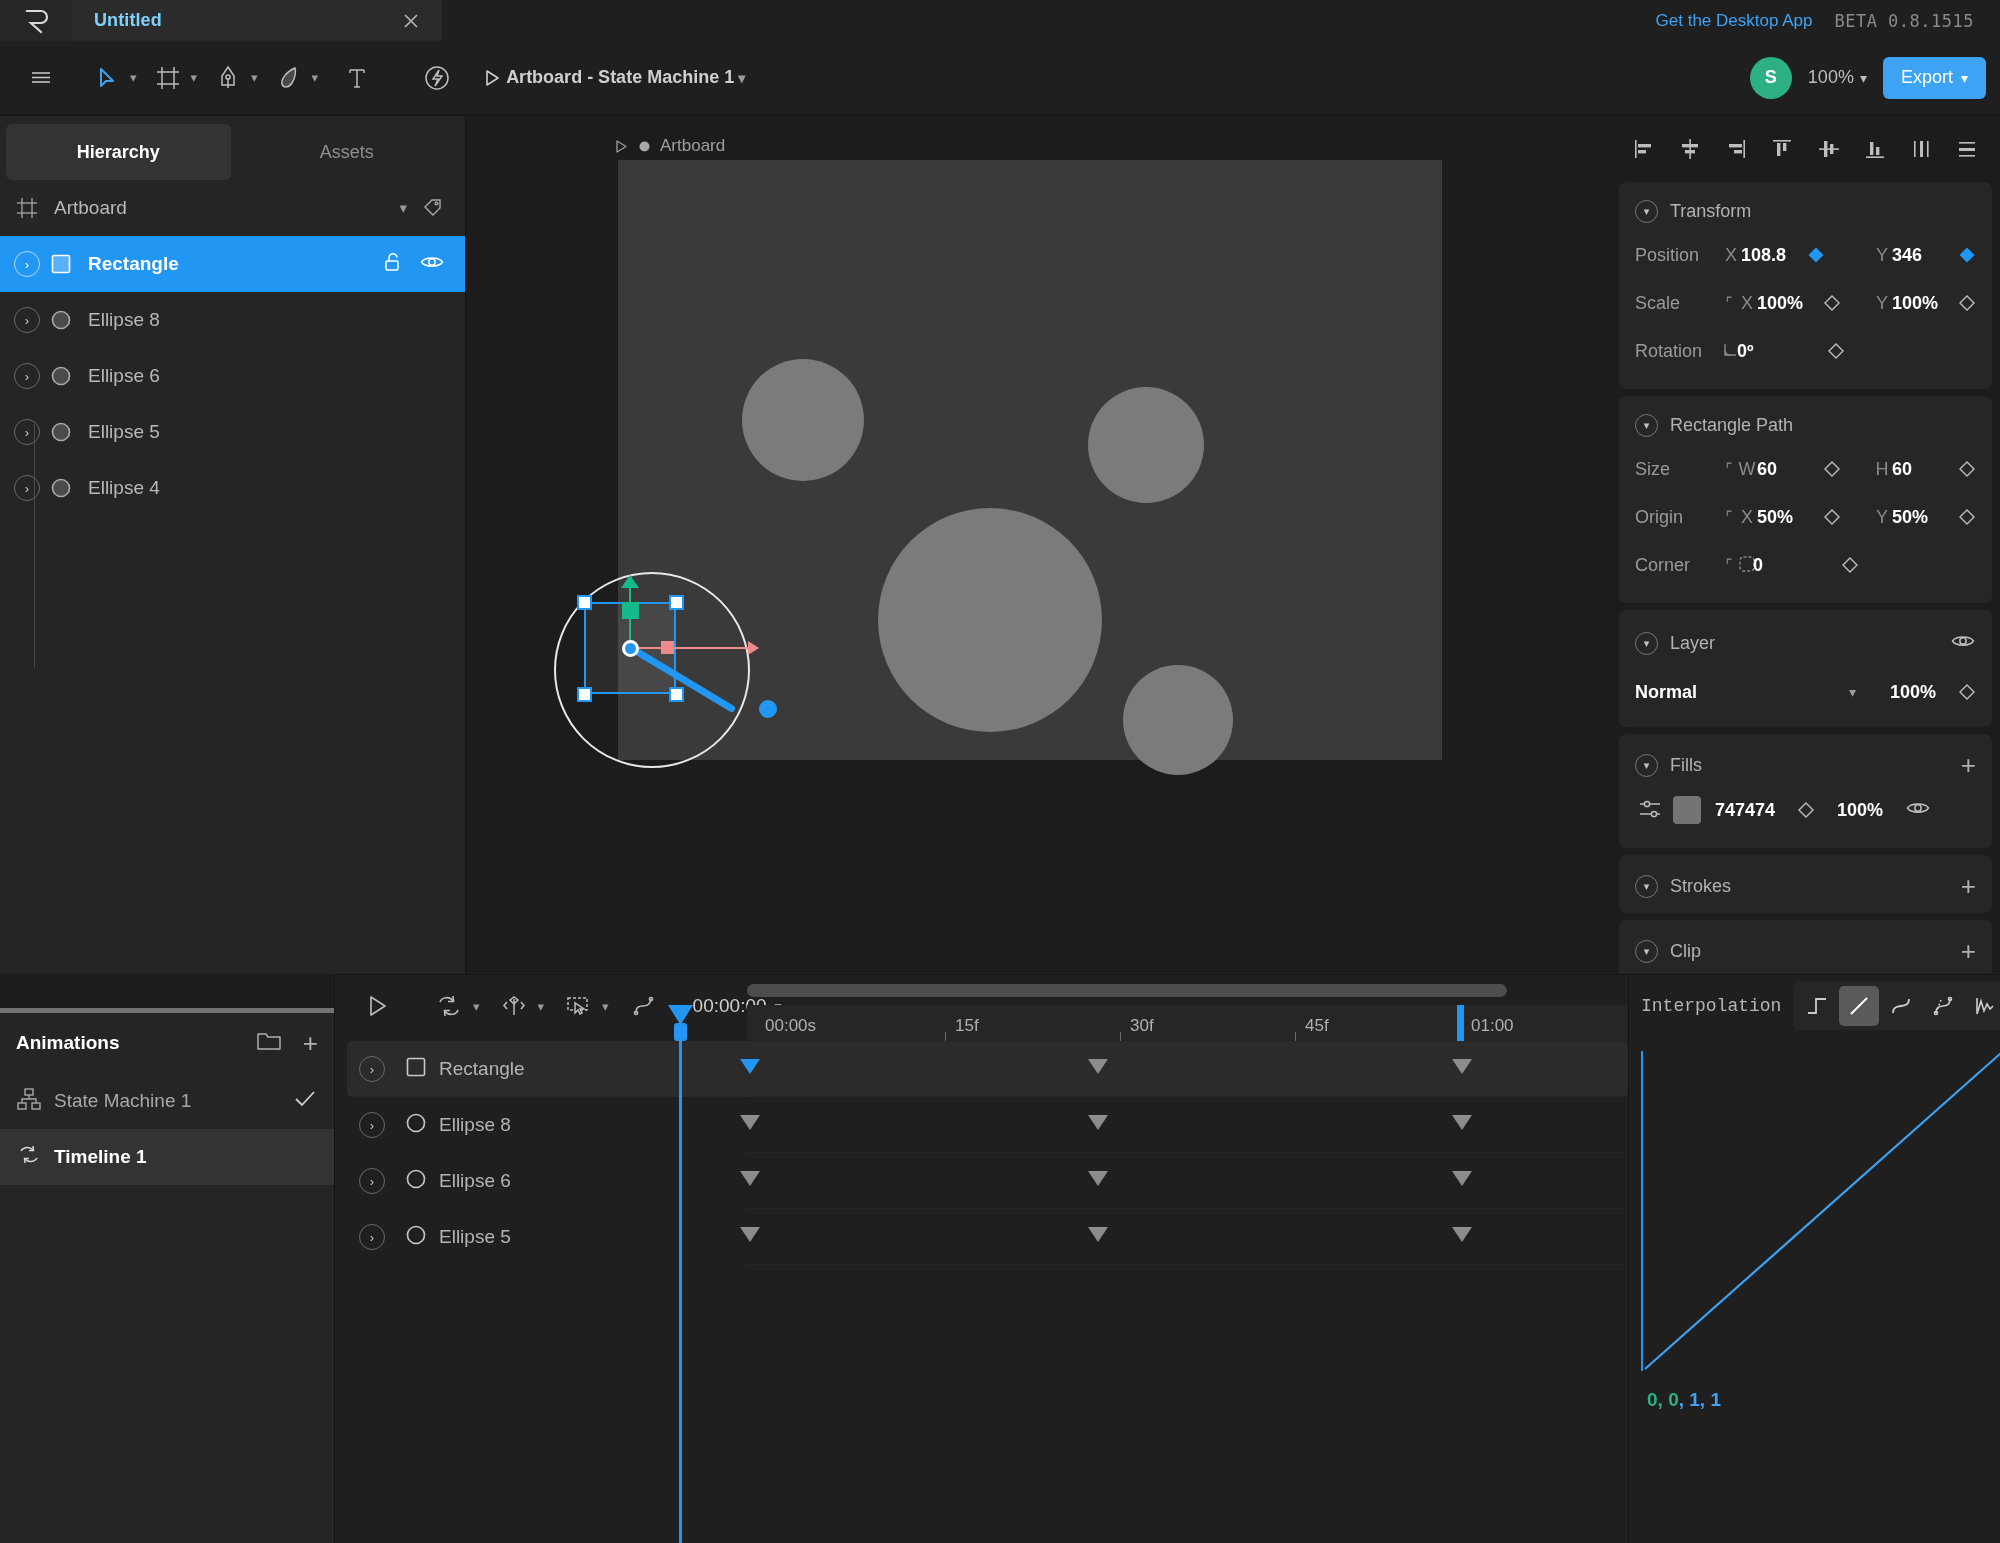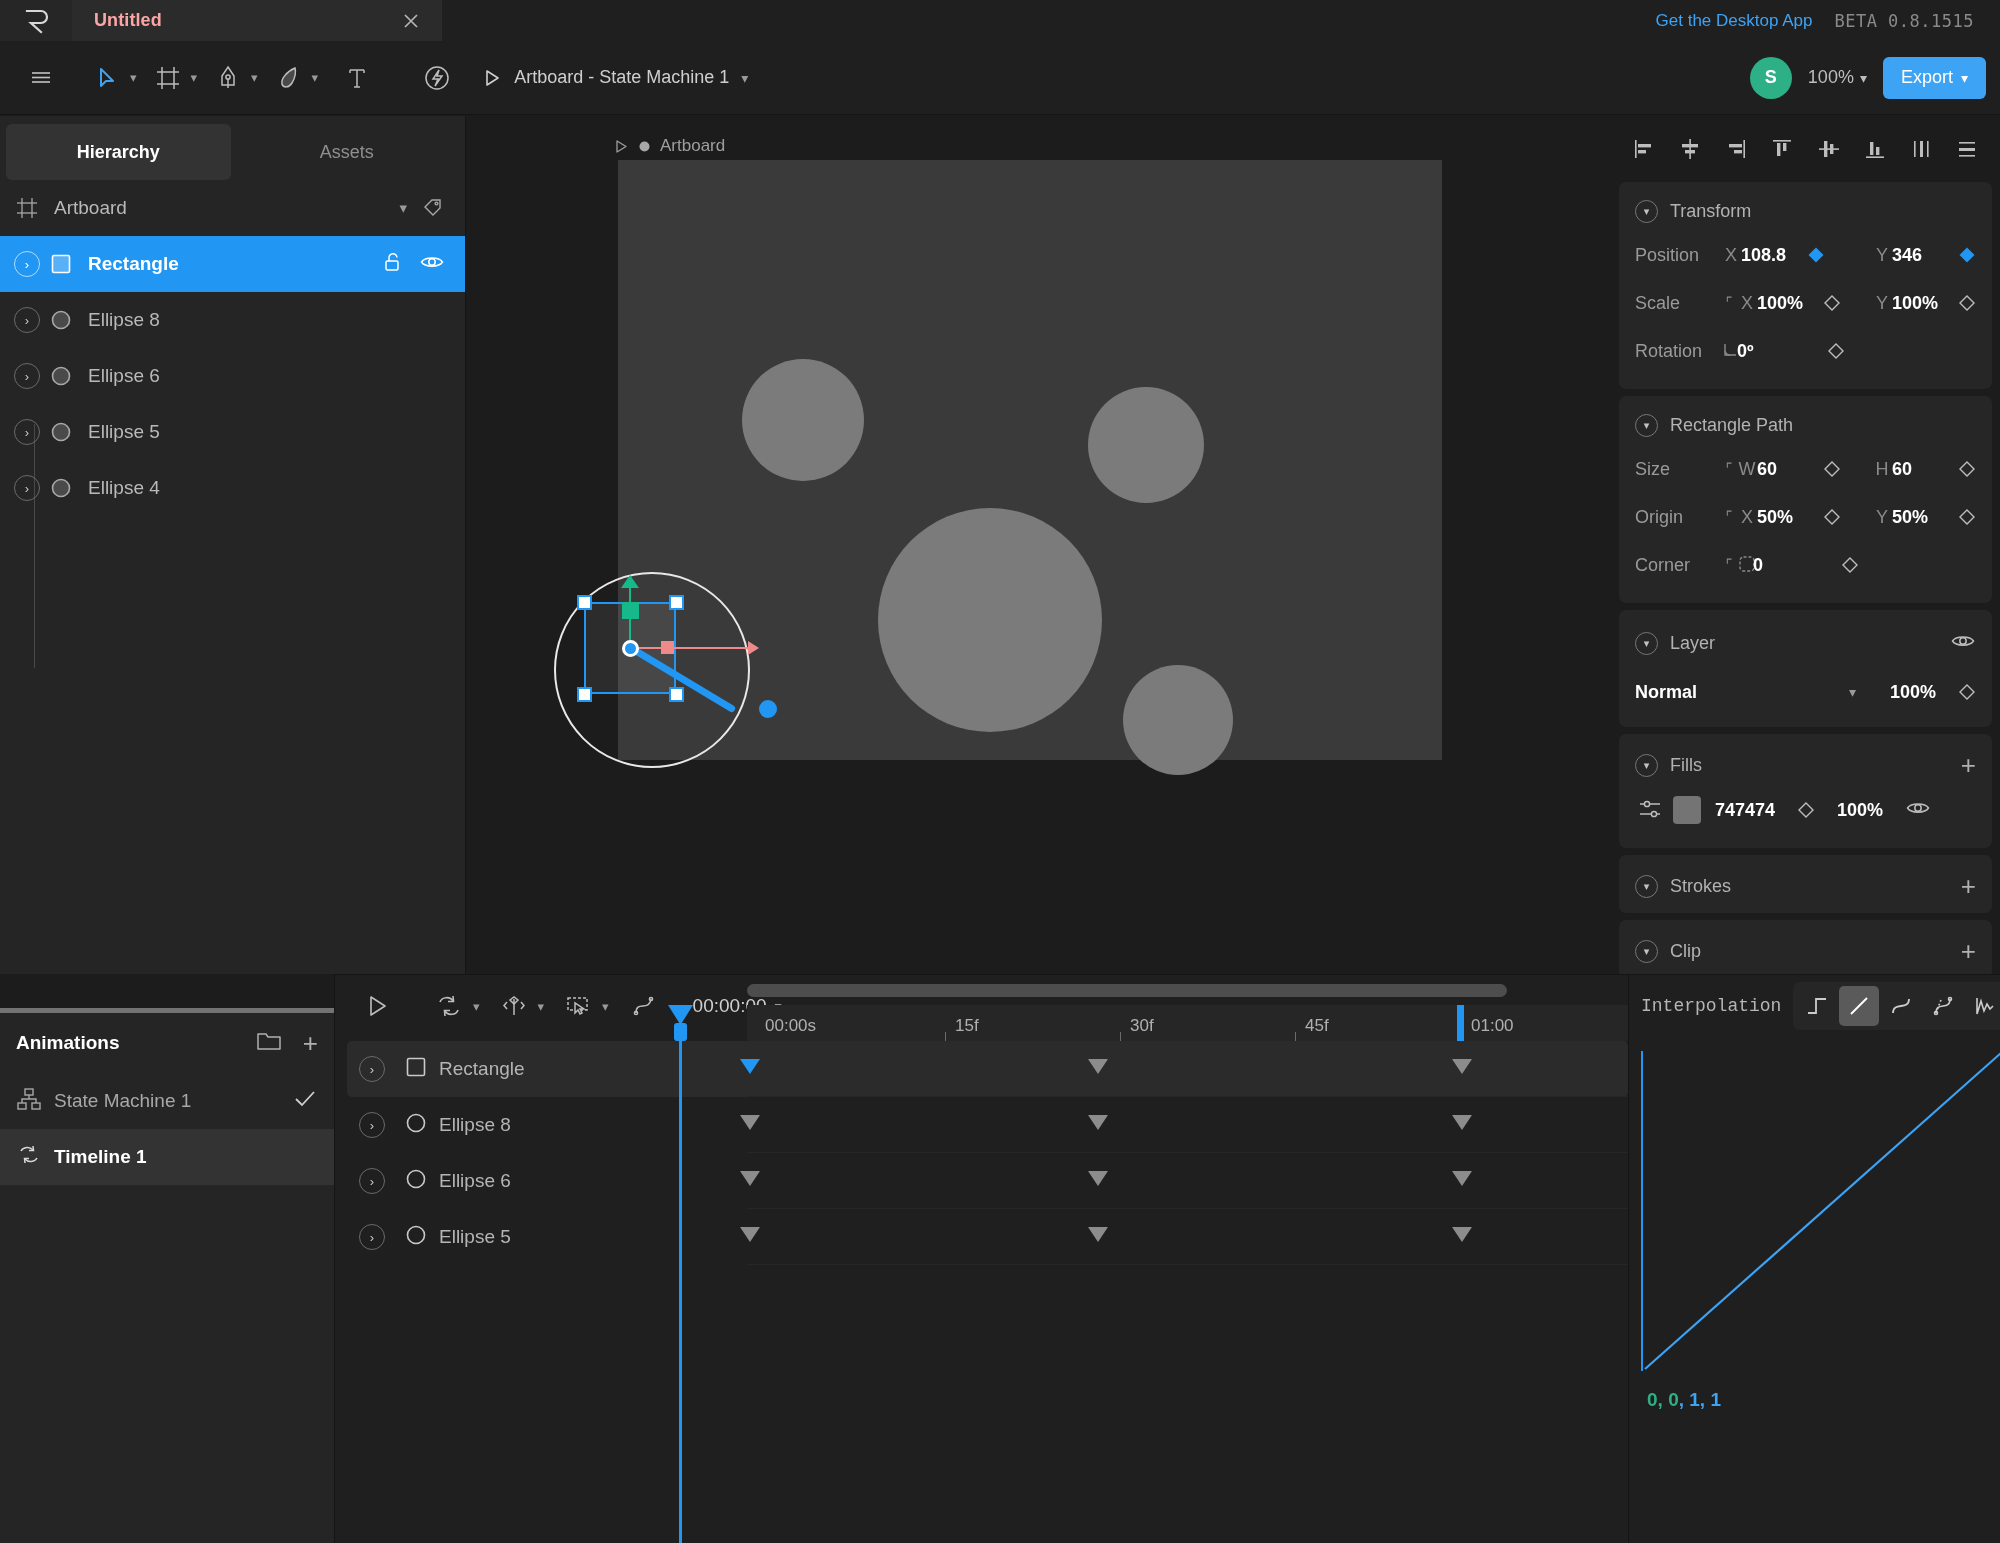--- a/index.html
+++ b/index.html
@@ -19,21 +19,21 @@
   }
   .logo-box {
     width: 72px; height: 41px; background: #262626;
     display: flex; align-items: center; justify-content: center;
   }
   .tab {
     width: 370px; height: 41px; background: #2b2b2b;
     display: flex; align-items: center; padding: 0 22px;
     position: relative;
   }
-  .tab-title { font-size: 18px; color: #fca5a5; font-weight: 700; letter-spacing: .1px; }
+  .tab-title { font-size: 18px; color: #7dd3fc; font-weight: 700; letter-spacing: .1px; }
   .tab-close {
     position: absolute; right: 20px; top: 50%; transform: translateY(-50%);
     width: 22px; height: 22px; display: flex; align-items: center; justify-content: center;
     color: #b0b0b0; cursor: pointer;
   }
   .titlebar-right {
     margin-left: auto; display: flex; align-items: center; gap: 22px;
     padding-right: 26px;
   }
   .desktop-link { color: #3da3f5; font-size: 17px; cursor: pointer; }
@@ -44,22 +44,22 @@
     position: absolute; left: 0; top: 41px; width: 2000px; height: 74px;
     background: #1f1f1f; display: flex; align-items: center;
     border-bottom: 1px solid #151515;
   }
   .tool-btn {
     height: 50px; min-width: 42px; display: flex; align-items: center;
     justify-content: center; cursor: pointer; color: #bdbdbd;
   }
   .tool-caret { font-size: 13px; color: #9a9a9a; margin-left: 2px; margin-right: 10px; cursor: pointer; }
   .artboard-sel {
-    display: flex; align-items: center; gap: 12px; margin-left: 22px;
-    font-size: 18px; color: #cfcfcf; cursor: pointer;
+    display: flex; align-items: center; gap: 4px; margin-left: 22px;
+    font-size: 18px; color: #cfcfcf; cursor: pointer; font-weight: bold;
   }
   .toolbar-right {
     margin-left: auto; display: flex; align-items: center; gap: 16px; padding-right: 14px;
   }
   .avatar {
     width: 42px; height: 42px; border-radius: 50%; background: #2eb086;
     color: #fff; font-size: 18px; font-weight: 600;
     display: flex; align-items: center; justify-content: center; cursor: pointer;
   }
   .zoom-ctl { display: flex; align-items: center; gap: 6px; font-size: 18px; color: #bdbdbd; cursor: pointer; }

